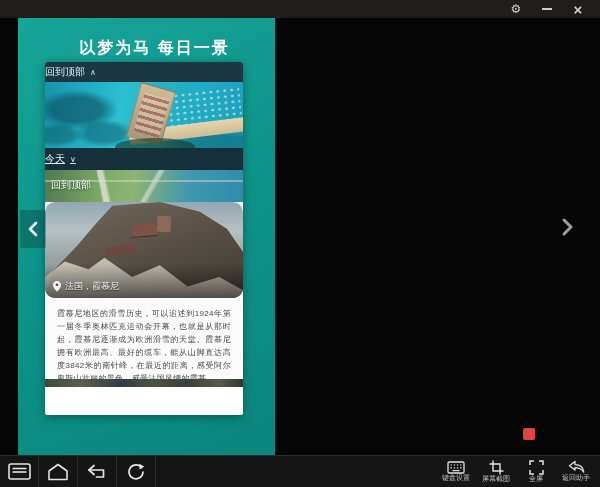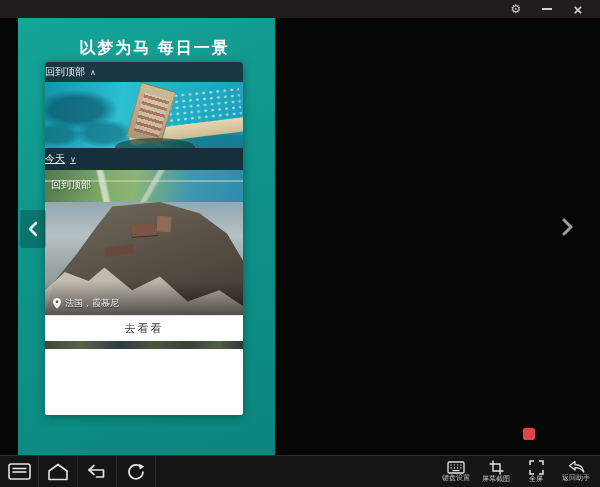--- a/index.html
+++ b/index.html
@@ -57,21 +57,21 @@
   .img-map { height:32px; background:linear-gradient(100deg,#50794e 0%,#7fae6a 32%,#8cb473 45%,#3f98ae 72%,#2e8cab 100%); }
   .map-roads { position:absolute; inset:0;
     background:
       linear-gradient(78deg, transparent 28%, rgba(232,232,220,.75) 29% 31%, transparent 32.5%),
       linear-gradient(120deg, transparent 52%, rgba(225,225,212,.6) 53% 54.5%, transparent 56%),
       linear-gradient(0deg, transparent 62%, rgba(220,214,190,.5) 63% 68%, transparent 70%); }
   .map-label { position:absolute; left:6px; top:8px; color:#fff; font-size:10px;
     text-shadow:0 1px 2px rgba(0,0,0,.6); }
 
   
-  .img-mtn { height:113px; background:linear-gradient(180deg,#93a7b2 0%,#b6c1c4 30%,#98a2a2 60%,#8a938f 100%); }
+  .img-mtn { height:96px; background:linear-gradient(180deg,#93a7b2 0%,#b6c1c4 30%,#98a2a2 60%,#8a938f 100%);border-radius:10px; }
   .mtn-rock { position:absolute; inset:0; background:linear-gradient(160deg,#6e6659 10%,#564e44 55%,#413b33 100%);
     clip-path:polygon(34% 4%, 58% 0, 78% 10%, 92% 28%, 100% 52%, 100% 100%, 0 100%, 4% 72%, 16% 46%, 26% 22%); }
   .mtn-snow { position:absolute; inset:0; background:linear-gradient(150deg,#e2ddd2,#c2bcae);
     clip-path:polygon(0 100%, 0 78%, 10% 62%, 22% 70%, 30% 58%, 44% 78%, 58% 66%, 72% 88%, 88% 78%, 100% 92%, 100% 100%); opacity:.85; }
   .mtn-bld1 { position:absolute; left:86px; top:22px; width:26px; height:12px; background:#7c5347;
     transform:rotate(-4deg); box-shadow:0 1px 0 rgba(0,0,0,.4); }
   .mtn-bld2 { position:absolute; left:112px; top:14px; width:14px; height:16px; background:#8d6a57;
     transform:rotate(3deg); }
   .mtn-bld3 { position:absolute; left:60px; top:44px; width:30px; height:9px; background:#6b473d;
     transform:rotate(-8deg); opacity:.9; }
@@ -163,22 +163,22 @@
         <div class="mtn-shade"></div>
         <div class="loc">
           <svg class="ic" width="8" height="11" viewBox="0 0 8 11">
             <path d="M4 0 C1.8 0 0 1.7 0 3.9 C0 6.8 4 10.6 4 10.6 C4 10.6 8 6.8 8 3.9 C8 1.7 6.2 0 4 0 Z" fill="#f2f2f2"></path>
             <circle cx="4" cy="3.8" r="1.3" fill="#4a4a4a"></circle>
           </svg>
           <span>法国，霞慕尼</span>
         </div>
       </div>
 
-
-      <div class="cta">去看看</div>
+      <div class="desc">霞慕尼地区的滑雪历史，可以追述到1924年第一届冬季奥林匹克运动会开幕，也就是从那时起，霞慕尼逐渐成为欧洲滑雪的天堂。霞慕尼拥有欧洲最高、最好的缆车，能从山脚直达高度3842米的南针峰，在最近的距离，感受阿尔卑斯山壮丽的景色，感受法国风情的霞慕…</div>
+
 
       <div class="strip"></div>
     </div>
 
     <div class="nav-left">
       <svg class="ic" width="10" height="16" viewBox="0 0 10 16">
         <polyline points="8,2 2,8 8,14" fill="none" stroke="#eaf4f2" stroke-width="2.6" stroke-linecap="round" stroke-linejoin="round"></polyline>
       </svg>
     </div>
   </div>

